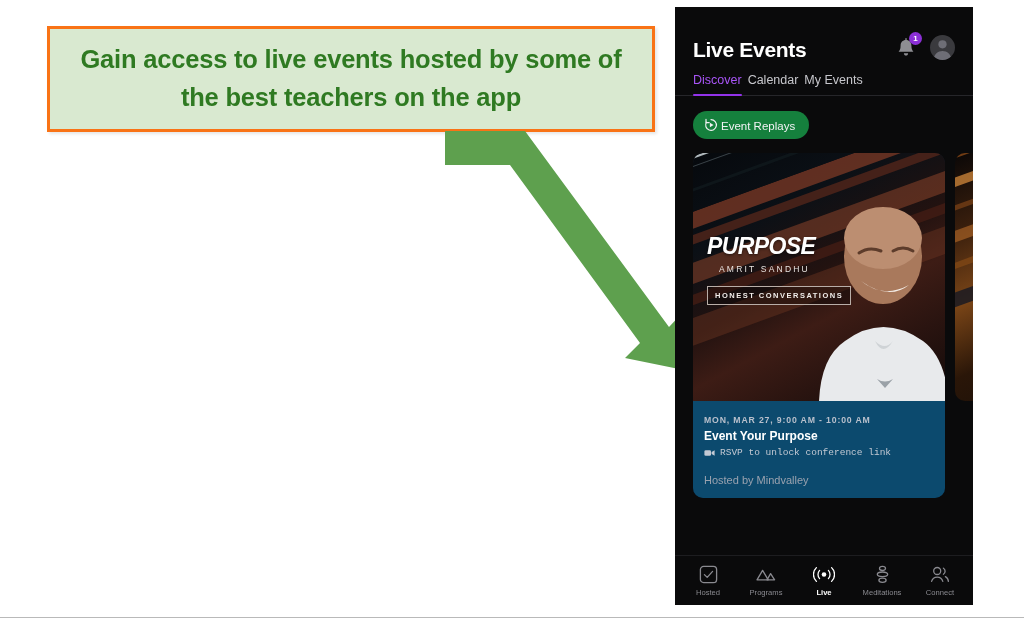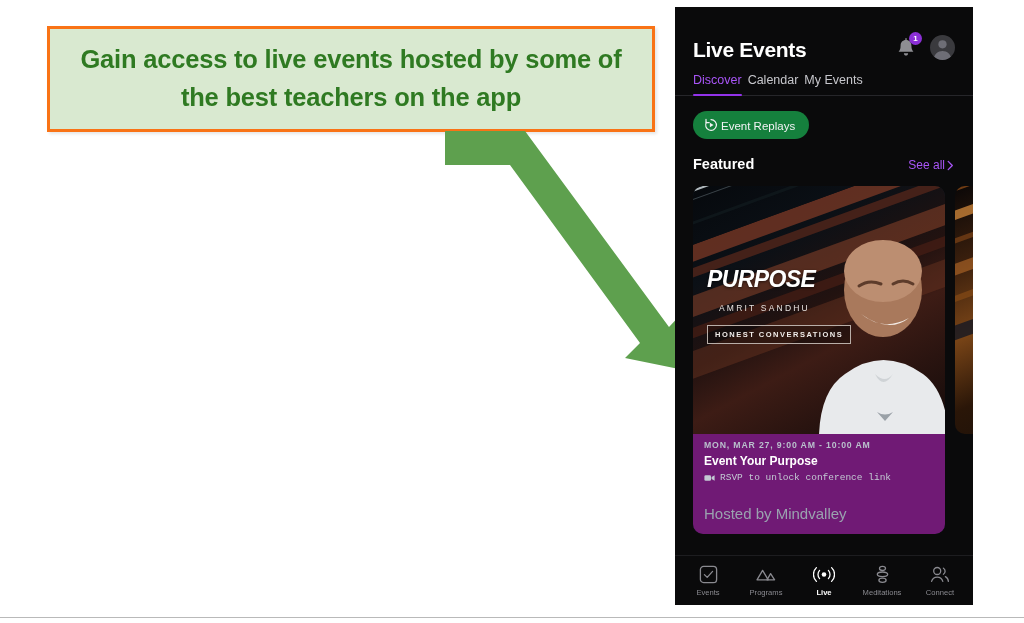--- a/index.html
+++ b/index.html
@@ -206,37 +206,37 @@
     font-weight: bold;
     font-style: italic;
     letter-spacing: -0.6px;
     line-height: 1.04;
     text-shadow: 0 1px 3px rgba(0,0,0,0.6);
   }
   #art-presenter {
     color: #e8e3e0;
     font-size: 8.5px;
     letter-spacing: 2.2px;
-    margin-top: 11px;
+    margin-top: 5px;
     margin-left: 12px;
   }
   #art-badge {
     display: inline-block;
     margin-top: 12px;
     border: 1px solid #b9aea8;
     color: #f0ece9;
     font-size: 7.5px;
     letter-spacing: 1.5px;
     padding: 4px 7px;
     font-weight: bold;
     background: rgba(10,6,5,0.35);
   }
   #card-details {
-    background: #701a75;
-    padding: 6px 11px 12px 11px;
+    background: #0c4a6e;
+    padding: 14px 11px 12px 11px;
   }
   #card-date {
     color: #b9c0cc;
     font-size: 8.7px;
     letter-spacing: 0.85px;
     font-weight: bold;
   }
   #card-name {
     color: #ffffff;
     font-size: 12px;
@@ -244,21 +244,21 @@
     margin-top: 4px;
   }
   #card-rsvp-row {
     display: flex;
     align-items: center;
     gap: 5px;
     margin-top: 4px;
     font-family: Liberation Mono, monospace;
   }
   #card-rsvp { color: #c3c9d3; font-size: 9.5px; }
-  #card-host { color: #9aa2af; font-size: 15px; margin-top: 22px; }
+  #card-host { color: #9aa2af; font-size: 11px; margin-top: 16px; }
 
   #next-card {
     flex: 0 0 auto;
     width: 252px;
     height: 248px;
     border-radius: 10px;
     overflow: hidden;
     background:
       linear-gradient(155deg, #0a0707 0%, #3a1f0d 22%, #7a4517 42%, #2a1608 62%, #0d0a09 100%);
     position: relative;
@@ -343,29 +343,20 @@
       <div id="replays-chip">
         <svg width="14" height="14" viewBox="0 0 14 14">
           <path d="M7 1.6 A5.4 5.4 0 1 1 2.4 4.2" fill="none" stroke="#f2f2f5" stroke-width="1.2" stroke-linecap="round"></path>
           <path d="M2 1.3 L2 4.6 L5.2 4.6" fill="none" stroke="#f2f2f5" stroke-width="1.2" stroke-linecap="round" stroke-linejoin="round"></path>
           <polygon points="5.9,4.7 9.6,7 5.9,9.3" fill="#f2f2f5"></polygon>
         </svg>
         <span id="replays-label">Event Replays</span>
       </div>
     </div>
 
-    <div id="featured-row">
-      <div id="featured-title">Featured</div>
-      <div id="see-all">
-        <span>See all</span>
-        <svg width="9" height="11" viewBox="0 0 9 11">
-          <path d="M2.2 1.4 L6.3 5.5 L2.2 9.6" fill="none" stroke="#a855f7" stroke-width="1.3" stroke-linecap="round" stroke-linejoin="round"></path>
-        </svg>
-      </div>
-    </div>
 
     <div id="cards">
 
       <div id="event-card">
         <div id="card-art">
           <svg class="streak" style="left:-30px;top:6px;" width="330" height="70" viewBox="0 0 330 70">
             <rect x="0" y="10" width="330" height="2.2" fill="#cfd8dc" opacity="0.85"></rect>
             <rect x="0" y="19" width="330" height="1" fill="#6b7a80" opacity="0.5"></rect>
             <rect x="0" y="40" width="330" height="3" fill="#0f171c" opacity="0.9"></rect>
           </svg>
@@ -421,21 +412,21 @@
         </svg>
       </div>
     </div>
 
     <div id="bottom-nav">
       <div class="nav-item">
         <svg width="19" height="19" viewBox="0 0 19 19">
           <rect x="1.4" y="1.4" width="16.2" height="16.2" rx="3.2" fill="none" stroke="#8a8a90" stroke-width="1.3"></rect>
           <path d="M5.4 9.6 L8.2 12.4 L13.6 6.4" fill="none" stroke="#8a8a90" stroke-width="1.3" stroke-linecap="round" stroke-linejoin="round"></path>
         </svg>
-        <span class="nav-label">Events</span>
+        <span class="nav-label">Hosted</span>
       </div>
       <div class="nav-item">
         <svg width="22" height="19" viewBox="0 0 22 19">
           <path d="M2 14.8 L7.6 5.4 L13.2 14.8 Z" fill="none" stroke="#8a8a90" stroke-width="1.3" stroke-linejoin="round"></path>
           <path d="M12 14.8 L15.6 8.6 L19.6 14.8 Z" fill="none" stroke="#8a8a90" stroke-width="1.3" stroke-linejoin="round"></path>
         </svg>
         <span class="nav-label">Programs</span>
       </div>
       <div class="nav-item active">
         <svg width="22" height="19" viewBox="0 0 22 19">

